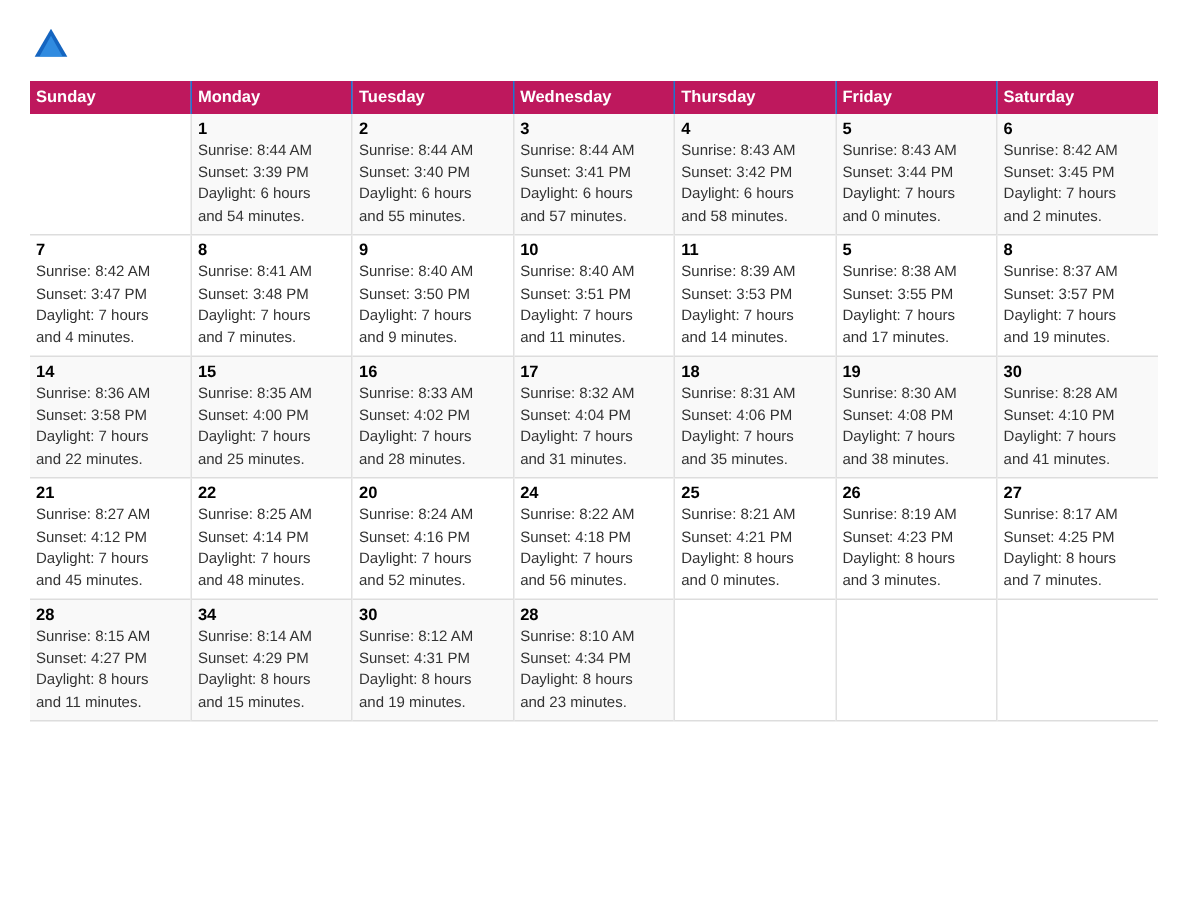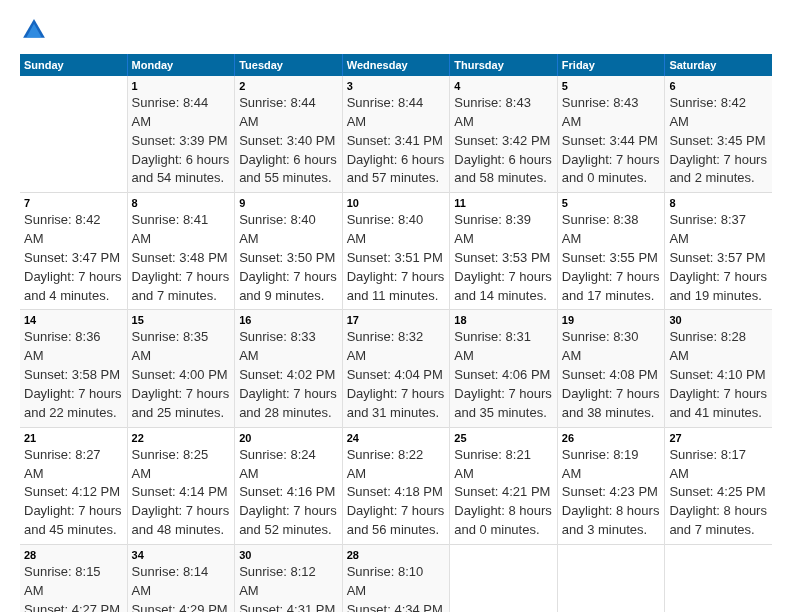--- a/index.html
+++ b/index.html
@@ -58,21 +58,21 @@
     .location {
       font-size: 14px;
       color: #444;
     }
     table {
       width: 100%;
       border-collapse: collapse;
       font-size: 10px;
     }
     thead tr {
-      background: #0369a1;
+      background: #be185d;
       color: #fff;
     }
     thead th {
       padding: 5px 4px;
       text-align: left;
       font-size: 11px;
       font-weight: 600;
       border-right: 1px solid #1976d2;
     }
     thead th:last-child { border-right: none; }
@@ -90,21 +90,21 @@
     }
     tbody td:last-child { border-right: none; }
     .day-num {
       font-weight: bold;
       font-size: 11px;
       display: block;
       margin-bottom: 2px;
     }
     .day-info {
       color: #333;
-      font-size: 13px;
+      font-size: 10px;
       line-height: 1.45;
     }
     .empty-cell { background: #fff; }
   </style>
 </head>
 <body>
 
 <div class="page">
   <div class="header">
     <div class="logo">

